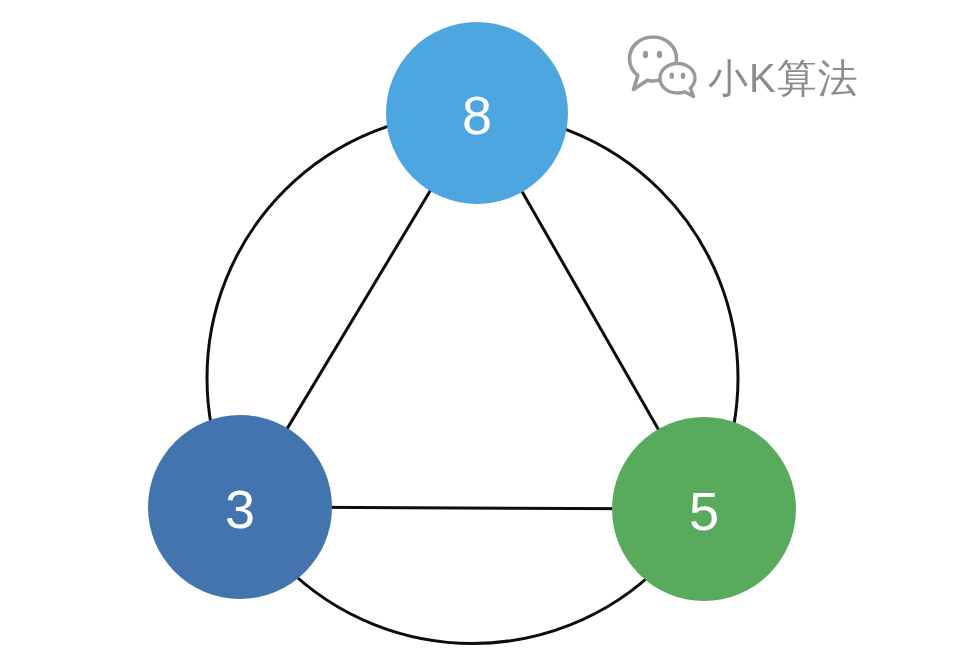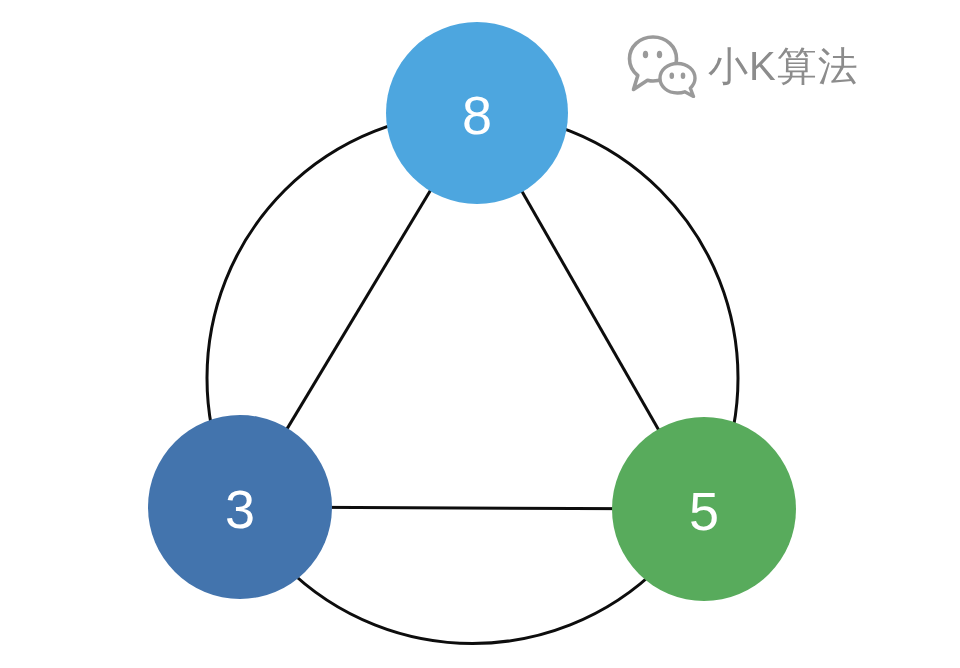--- a/index.html
+++ b/index.html
@@ -21,21 +21,21 @@
     top: 0;
     width: 960px;
     height: 668px;
     display: block;
   }
   .watermark {
     position: absolute;
     left: 626px;
     top: 34px;
     display: flex;
-    align-items: center;
+    align-items: flex-end;
     gap: 10px;
     user-select: none;
   }
   .watermark-icon {
     width: 72px;
     height: 64px;
     flex: 0 0 auto;
   }
   .watermark-text {
     font-size: 40px;

